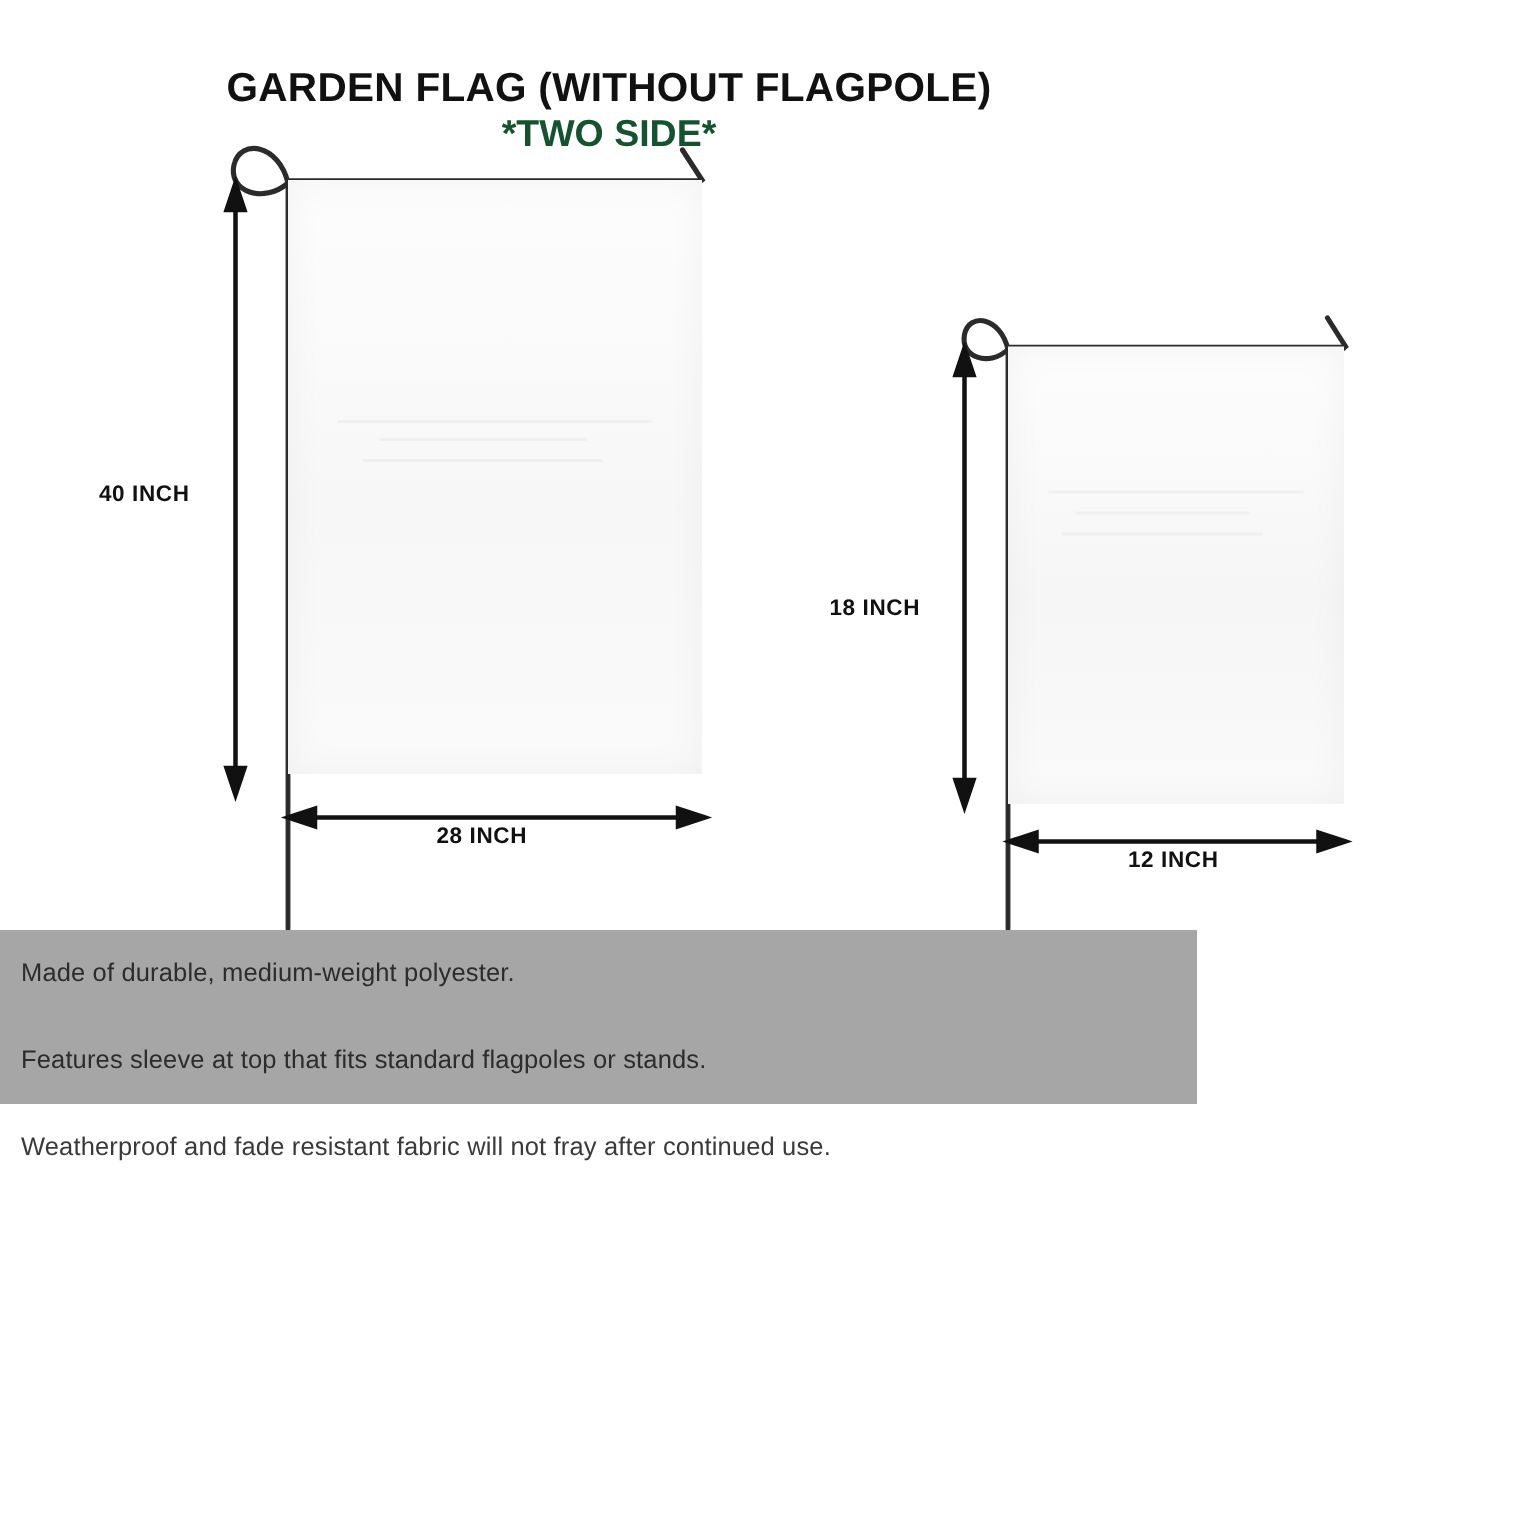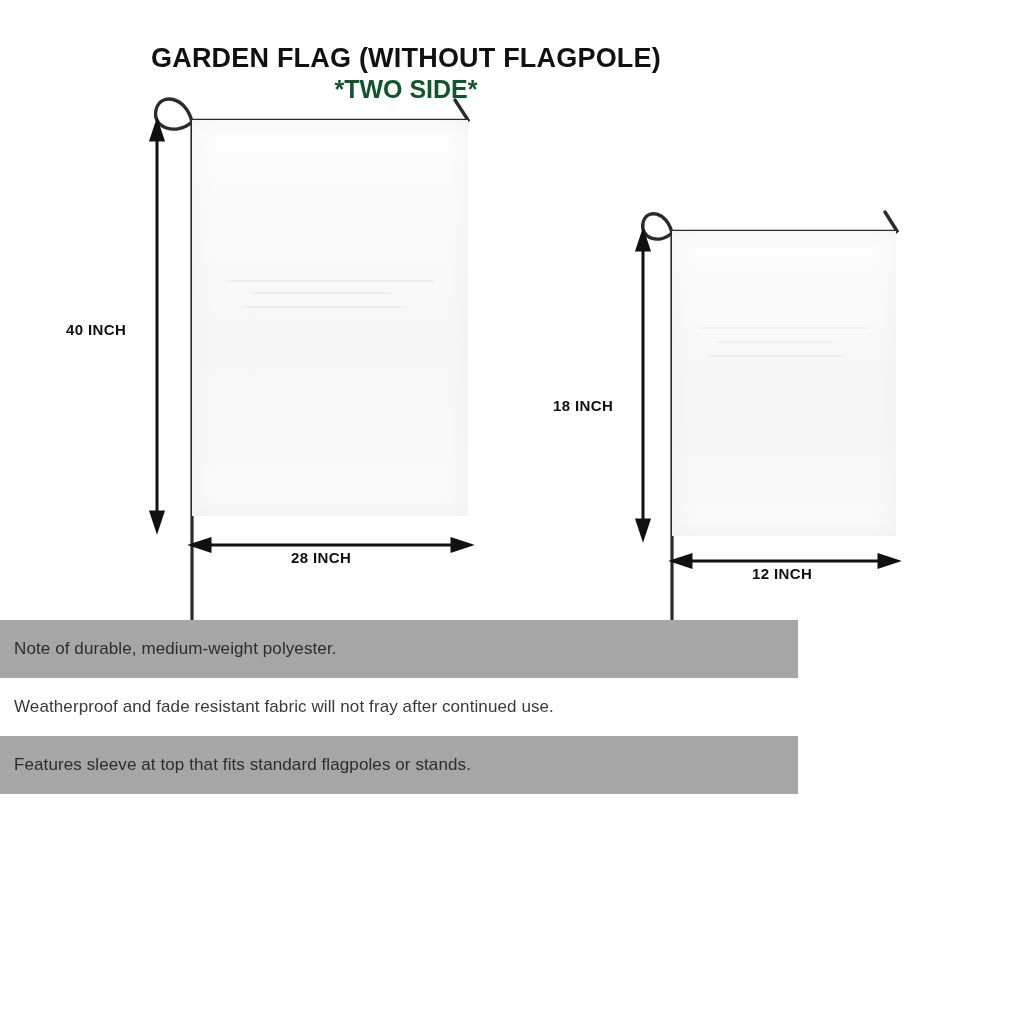--- a/index.html
+++ b/index.html
@@ -173,21 +173,21 @@
   </svg>
 
   <div class="dim-label" id="label-height-large">40 INCH</div>
   <div class="dim-label" id="label-width-large">28 INCH</div>
   <div class="dim-label" id="label-height-small">18 INCH</div>
   <div class="dim-label" id="label-width-small">12 INCH</div>
 </div>
 
 <div class="features">
   <div class="feature-row shaded">
-    <span>Note of durable, medium-weight polyester.</span>
+    <span>Made of durable, medium-weight polyester.</span>
+  </div>
+  <div class="feature-row shaded">
+    <span>Features sleeve at top that fits standard flagpoles or stands.</span>
   </div>
   <div class="feature-row plain">
     <span>Weatherproof and fade resistant fabric will not fray after continued use.</span>
   </div>
-  <div class="feature-row shaded">
-    <span>Features sleeve at top that fits standard flagpoles or stands.</span>
-  </div>
 </div>
 
 </body></html>

